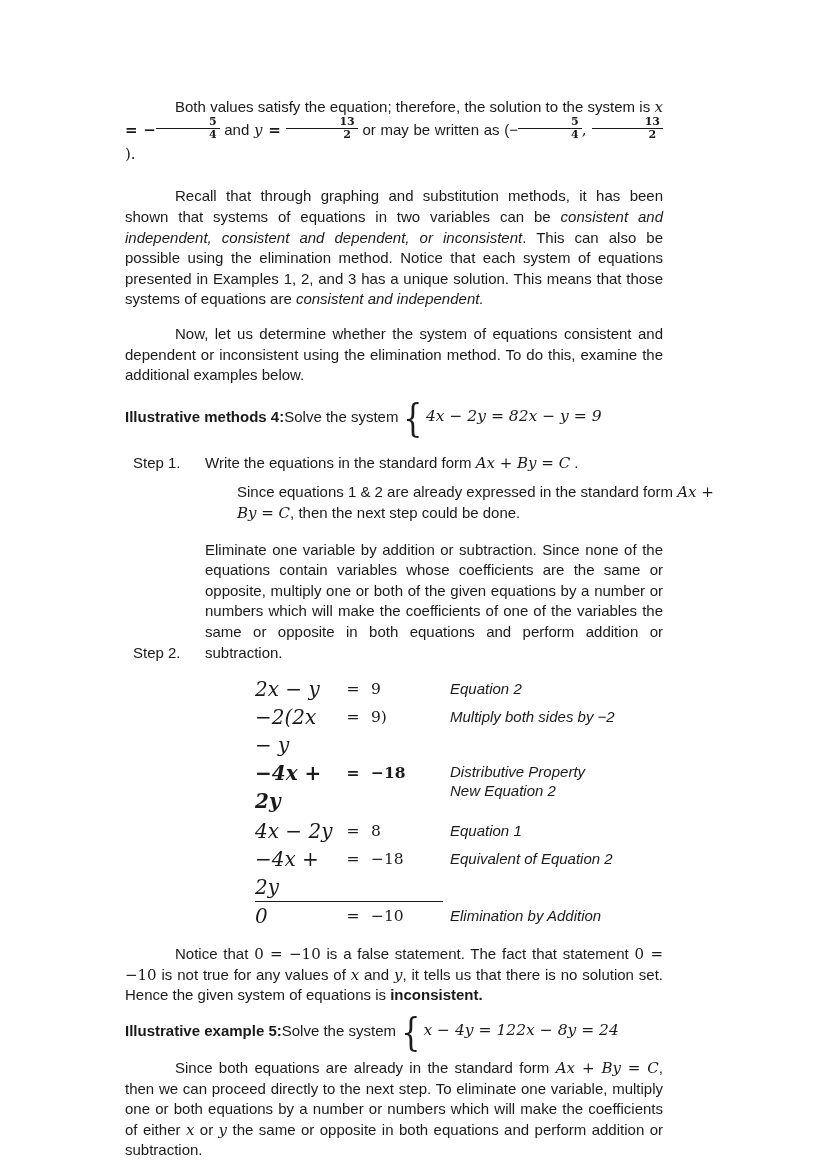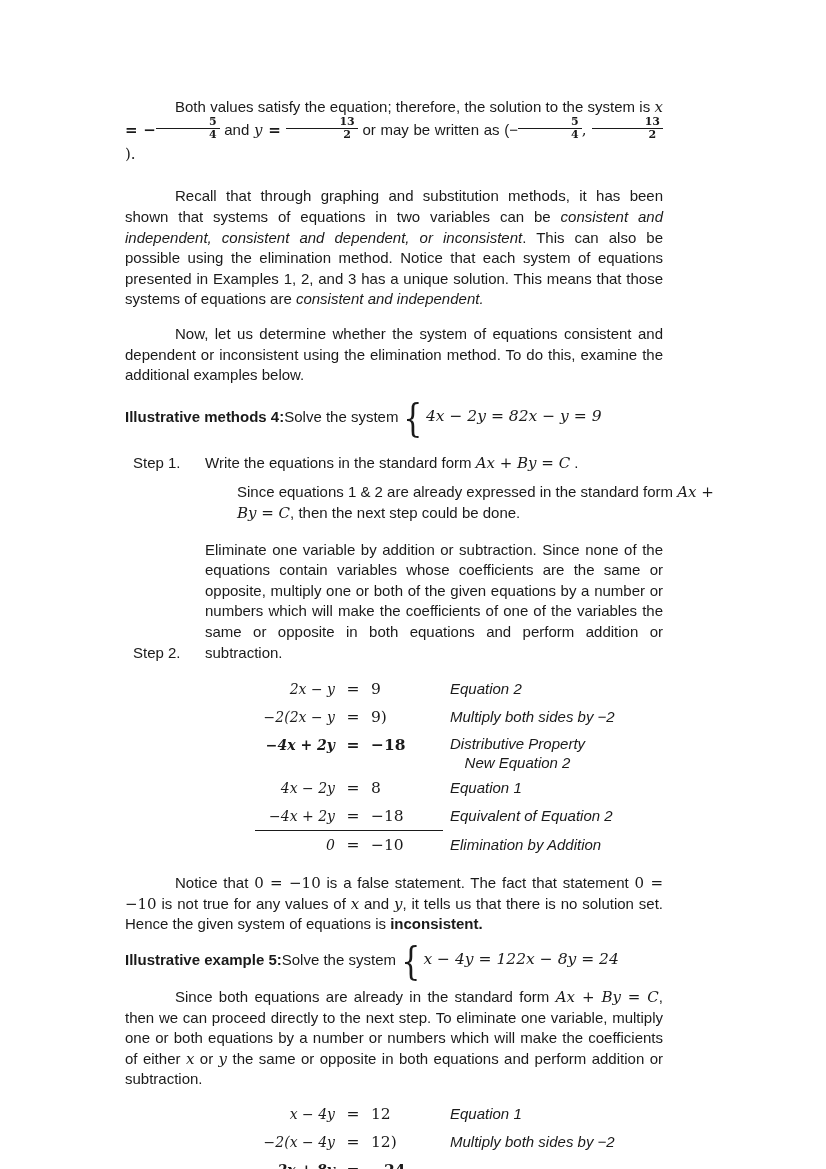--- a/index.html
+++ b/index.html
@@ -33,26 +33,26 @@
   
   .step { display:flex; margin-top:17px; }
   .step-label { width:72px; margin-left:8px; flex:none; }
   .step-body { flex:1; text-align:justify; }
   .step-sub { margin:9px 0 0 112px; width:480px; }
   
   .eq-block { margin-top:12px; }
   .eq-row { display:flex; align-items:flex-start; margin-left:130px; line-height:28px; }
   .eq-math { display:flex; flex:none; }
   .eq-math.sum-line { border-bottom:1.6px solid #1a1a1a; }
-  .eq-lhs { width:80px; text-align:right; font-family:"DejaVu Serif", serif; font-style:italic; font-size:14px; }
+  .eq-lhs { width:80px; text-align:left; font-family:"DejaVu Serif", serif; font-style:italic; font-size:20px; }
   .eq-sign { width:36px; text-align:center; font-family:"DejaVu Serif", serif; font-size:15.5px; }
   .eq-rhs { width:72px; text-align:left; font-family:"DejaVu Serif", serif; font-size:15.5px; }
   .eq-math.b .eq-lhs, .eq-math.b .eq-sign, .eq-math.b .eq-rhs { font-weight:bold; }
   .eq-note { margin-left:7px; font-style:italic; line-height:28px; }
-  .eq-note.two { line-height:18.5px; padding-top:4px;text-align:center; }
+  .eq-note.two { line-height:18.5px; padding-top:4px; }
   .eq-note .nline { display:block; }
   
   .pageno { text-align:center; margin-top:27px; }
   .watermark { text-align:center; margin-top:21px; font-size:20px; color:#cccccc; letter-spacing:.5px; }
 </style>
 </head>
 <body>
 
 <div class="sheet">
 

